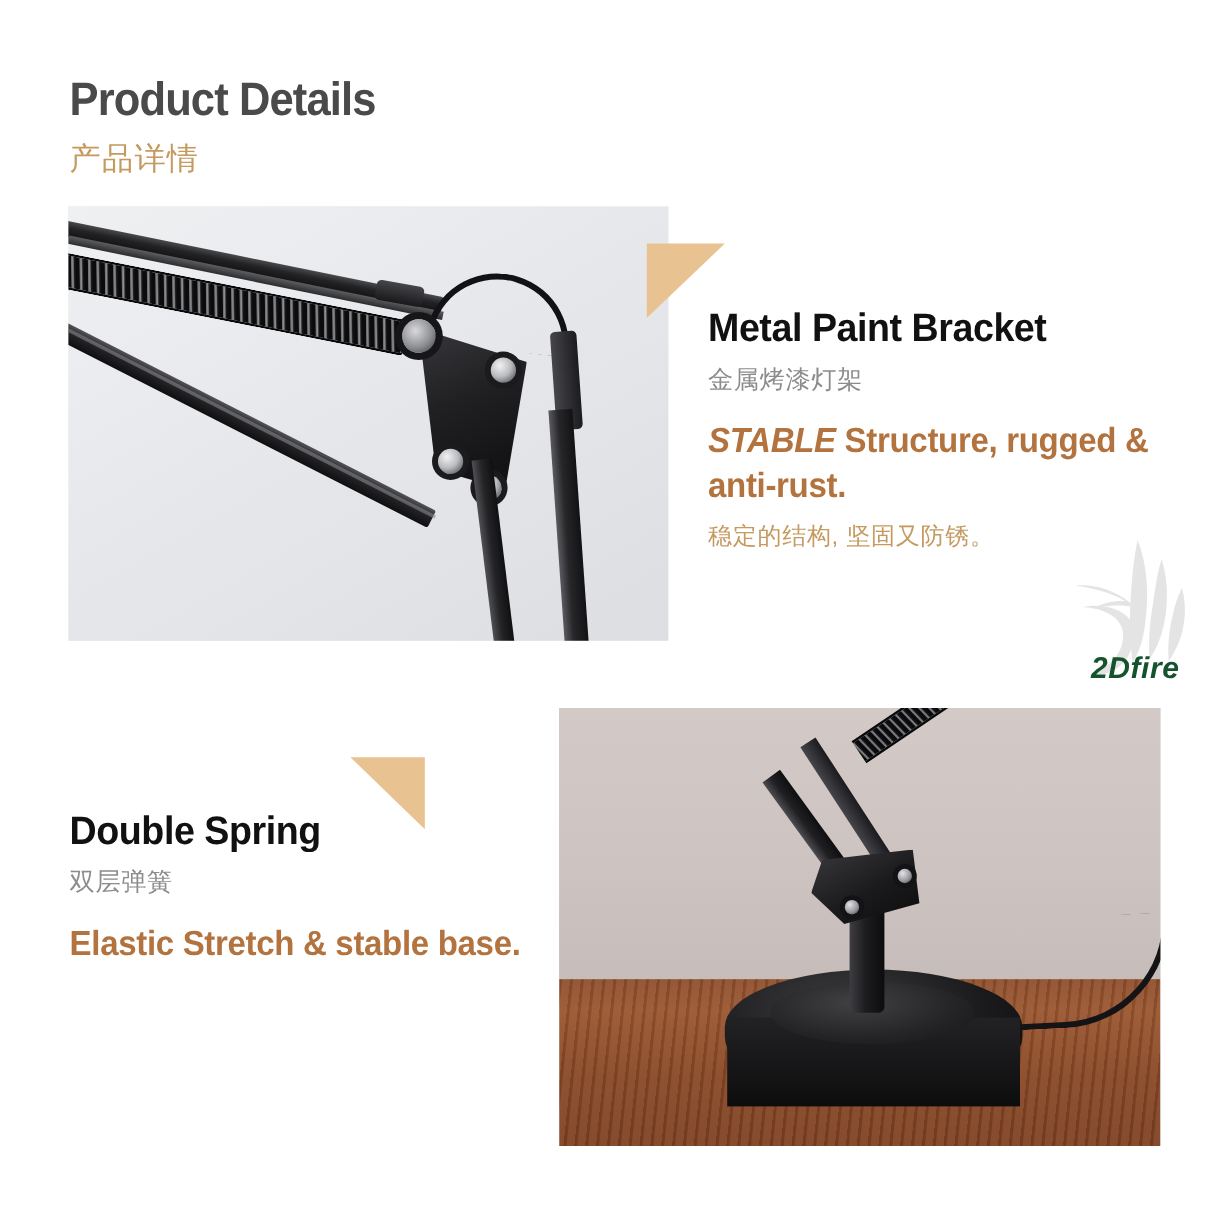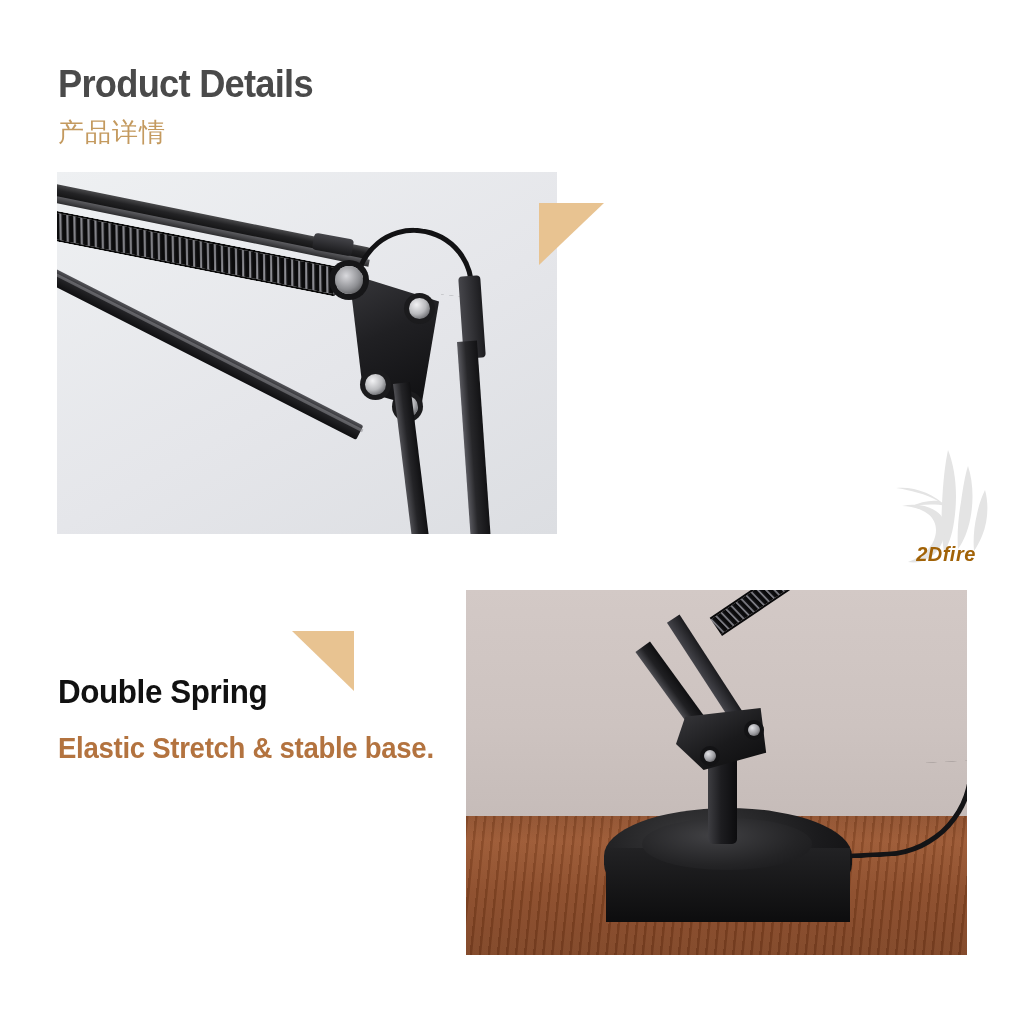--- a/index.html
+++ b/index.html
@@ -277,22 +277,22 @@
   
   .watermark {
     position:absolute; left:886px; top:444px;
     width:120px; height:128px;
     opacity:1;
   }
   .wm-text {
     position:absolute; left:886px; top:543px;
     width:120px;
     text-align:center;
-    font-size:20px; font-style:italic; font-weight:bold;
-    color:#a16207; letter-spacing:0.5px;
+    font-size:25px; font-style:italic; font-weight:bold;
+    color:#14532d; letter-spacing:0.5px;
   }
 </style>
 </head>
 <body>
 
 <div id="page">
 
   <div class="page-title">Product Details</div>
   <div class="page-subtitle">产品详情</div>
 
@@ -310,36 +310,43 @@
     <div class="p1-screw s1"></div>
     <div class="p1-screw s2"></div>
     <div class="p1-screw s3"></div>
     <div class="p1-clip"></div>
     <div class="p1-post-a"></div>
     <div class="p1-post-b"></div>
   </div>
 
   <div class="tri-top"></div>
 
+  <div class="block" id="block-bracket">
+    <div class="heading-en">Metal Paint Bracket</div>
+    <div class="heading-cn">金属烤漆灯架</div>
+    <div class="desc-en"><span class="stable">STABLE</span><span> Structure, rugged &amp; anti-rust.</span></div>
+    <div class="desc-cn">稳定的结构, 坚固又防锈。</div>
+  </div>
 
   <svg class="watermark" viewBox="0 0 120 128">
     <g fill="#e4e4e4">
       <path d="M62 6 C70 26 72 52 68 78 C66 92 62 102 58 108 C56 96 55 78 56 60 C57 38 59 20 62 6 Z"></path>
       <path d="M82 22 C88 40 88 64 82 84 C79 94 75 101 72 105 C71 92 72 74 75 58 C77 44 79 31 82 22 Z"></path>
       <path d="M99 46 C103 60 102 78 96 92 C93 99 90 104 88 107 C87 96 88 82 91 70 C93 60 96 52 99 46 Z"></path>
       <path d="M10 44 C28 42 48 50 60 62 C50 60 36 60 24 63 C34 58 44 56 52 57 C40 50 24 46 10 44 Z"></path>
       <path d="M16 62 C34 58 52 64 58 76 C60 86 58 98 52 106 C44 116 32 120 22 118 C34 114 44 106 48 96 C52 86 50 76 42 70 C34 64 24 62 16 62 Z"></path>
     </g>
   </svg>
   <div class="wm-text">2Dfire</div>
 
   <div class="tri-bottom"></div>
 
   <div class="block" id="block-spring">
     <div class="heading-en">Double Spring</div>
+    <div class="heading-cn">双层弹簧</div>
     <div class="desc-en">Elastic Stretch &amp; stable base.</div>
   </div>
 
   <div class="photo2">
     <div class="p2-wall"></div>
     <div class="p2-desk"></div>
     <div class="p2-cable"></div>
     <div class="p2-spring"></div>
     <div class="p2-arm"></div>
     <div class="p2-arm2"></div>

